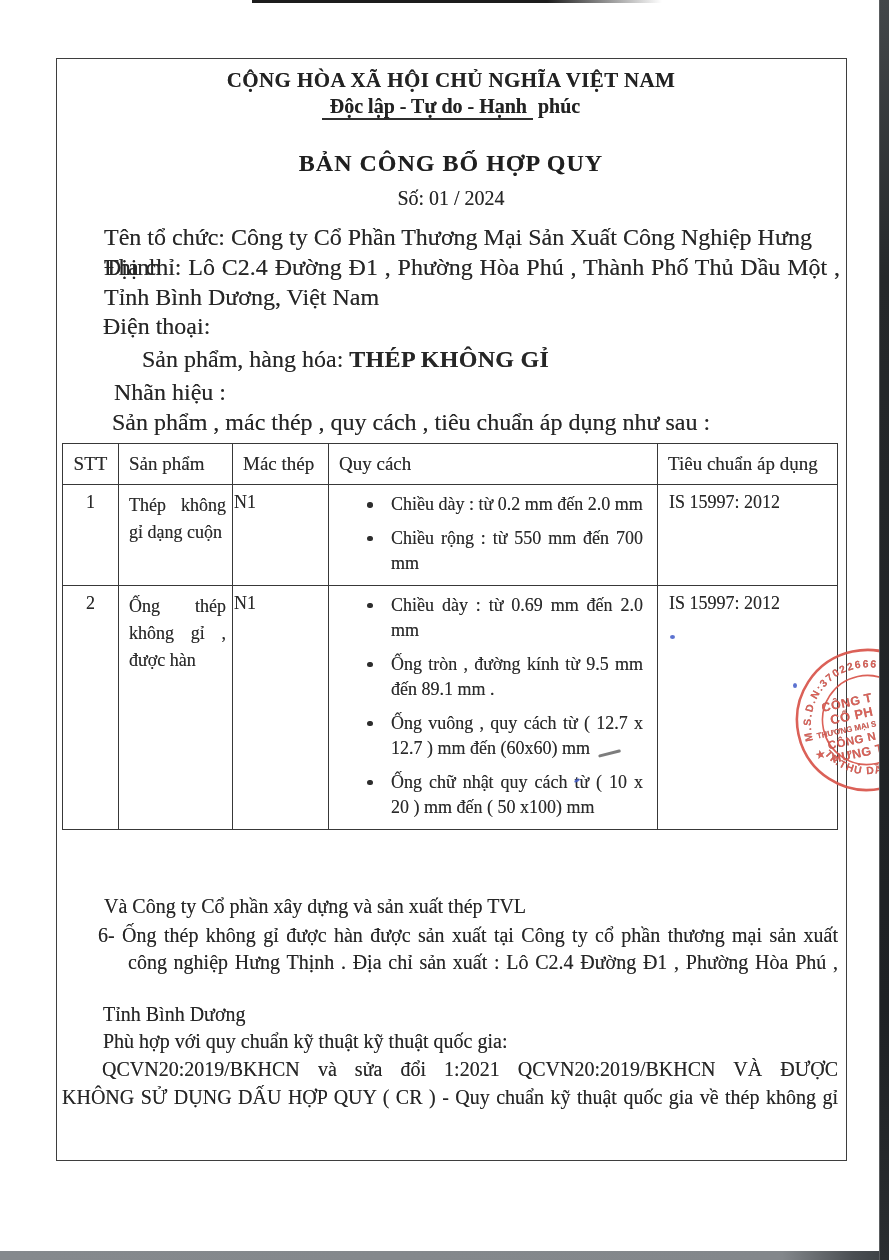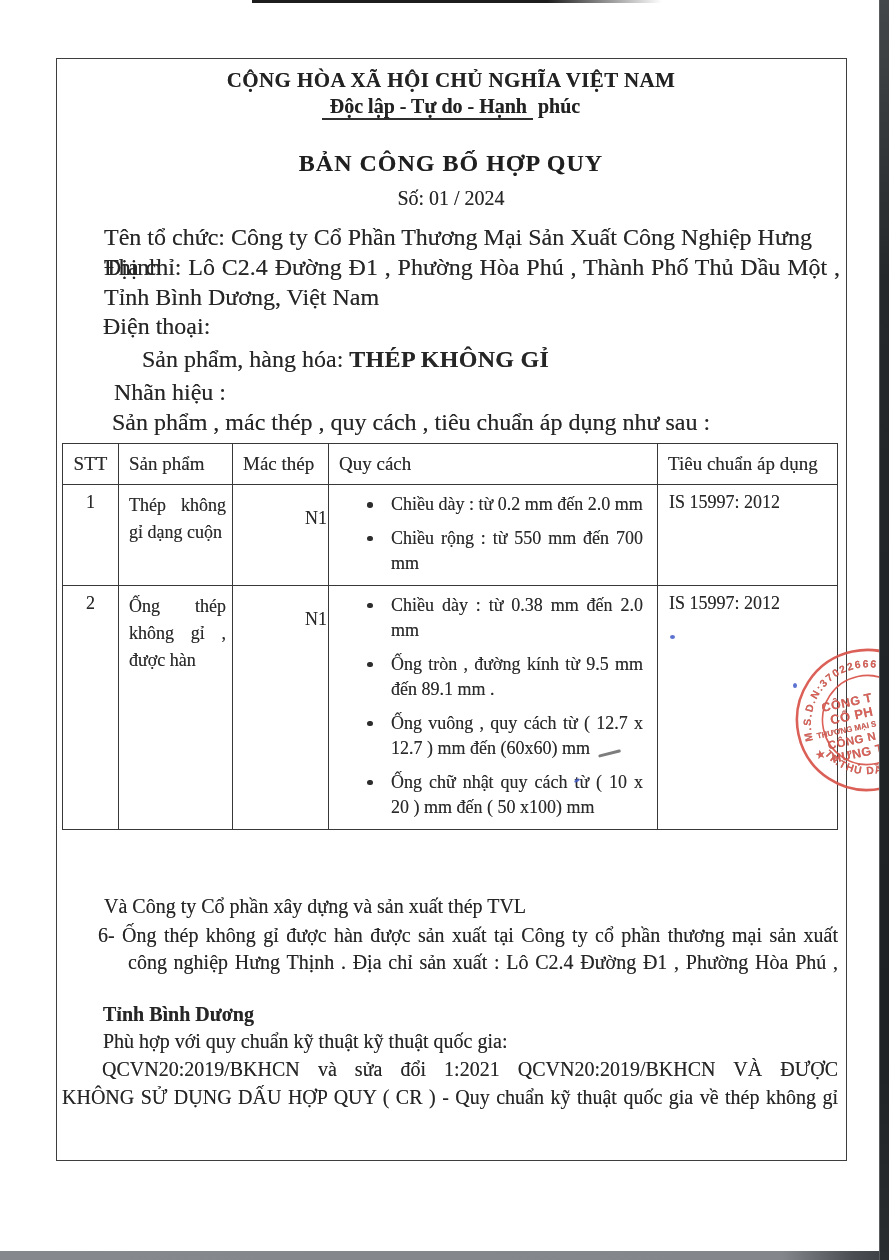--- a/index.html
+++ b/index.html
@@ -43,37 +43,37 @@
   .spec-table{left:62px; top:443px; border-collapse:collapse; table-layout:fixed;
     width:775px; font-size:18px; color:#2a2a2a;}
   .spec-table th,.spec-table td{border:1.5px solid #383838; vertical-align:top;}
   .spec-table th{font-weight:normal; font-size:19px; text-align:left;
     height:40px; vertical-align:middle; padding:0 0 0 10px;}
   .spec-table th.c-stt{text-align:center; padding:0;}
   .spec-table tr.r1{height:100px;}
   .spec-table tr.r2{height:234px;}
   td.c-stt{text-align:center; padding-top:7px;}
   td.c-prod{padding:7px 6px 0 10px; text-align:justify; line-height:27px;}
-  td.c-grade{text-align:right; padding-top:23px;}
+  td.c-grade{text-align:left; padding-top:7px;}
   td.c-std{padding:7px 6px 0 11px;}
   td.c-spec{padding:7px 0 0 0;}
   td.c-spec ul{margin:0; padding:0; list-style:none;}
   td.c-spec li{position:relative; margin:0 14px 8px 62px; line-height:25.5px;
     text-align:justify;}
   td.c-spec li::before{content:""; position:absolute; left:-24px; top:10px;
     width:5.5px; height:5.5px; border-radius:50%; background:#2d2d2d;}
   
   .note{font-size:20px; line-height:29px;}
   .just{text-align:justify; text-align-last:justify;}
   .n1l1{left:98px; top:861px; width:740px;}
   .n1l2{left:104px; top:892px;}
   .n2l1{left:98px; top:921px; width:740px;}
   .n2l2{left:128px; top:948px; width:710px;}
   .n2l3{left:128px; top:972px;}
-  .prov{left:103px; top:1000px;font-weight:bold;}
+  .prov{left:103px; top:1000px;}
   .conf{left:103px; top:1027px;}
   .reg1{left:102px; top:1055px; width:736px;font-family:Liberation Serif, serif;}
   .reg2{left:62px; top:1083px; width:776px;}
   
   .stamp{left:794px; top:647px; width:146px; height:146px; opacity:.92;
     transform:rotate(-12deg); z-index:10;}
   .stamp text{font-family:"Liberation Sans","DejaVu Sans",sans-serif; font-weight:bold;}
   
   .speck{border-radius:50%; background:#4059c8; opacity:.85;}
   .sp1{left:670px; top:635px; width:5px; height:4px;}
@@ -137,21 +137,21 @@
           </ul>
         </td>
         <td class="c-std">IS 15997: 2012</td>
       </tr>
       <tr class="r2">
         <td class="c-stt">2</td>
         <td class="c-prod">Ống thép không gỉ , được hàn</td>
         <td class="c-grade">N1</td>
         <td class="c-spec">
           <ul>
-            <li>Chiều dày : từ 0.38 mm đến 2.0 mm</li>
+            <li>Chiều dày : từ 0.69 mm đến 2.0 mm</li>
             <li>Ống tròn , đường kính từ 9.5 mm đến 89.1 mm .</li>
             <li>Ống vuông , quy cách từ ( 12.7 x 12.7 ) mm đến (60x60) mm</li>
             <li>Ống chữ nhật quy cách từ ( 10 x 20 ) mm đến ( 50 x100) mm</li>
           </ul>
         </td>
         <td class="c-std">IS 15997: 2012</td>
       </tr>
     </tbody>
   </table>
 

